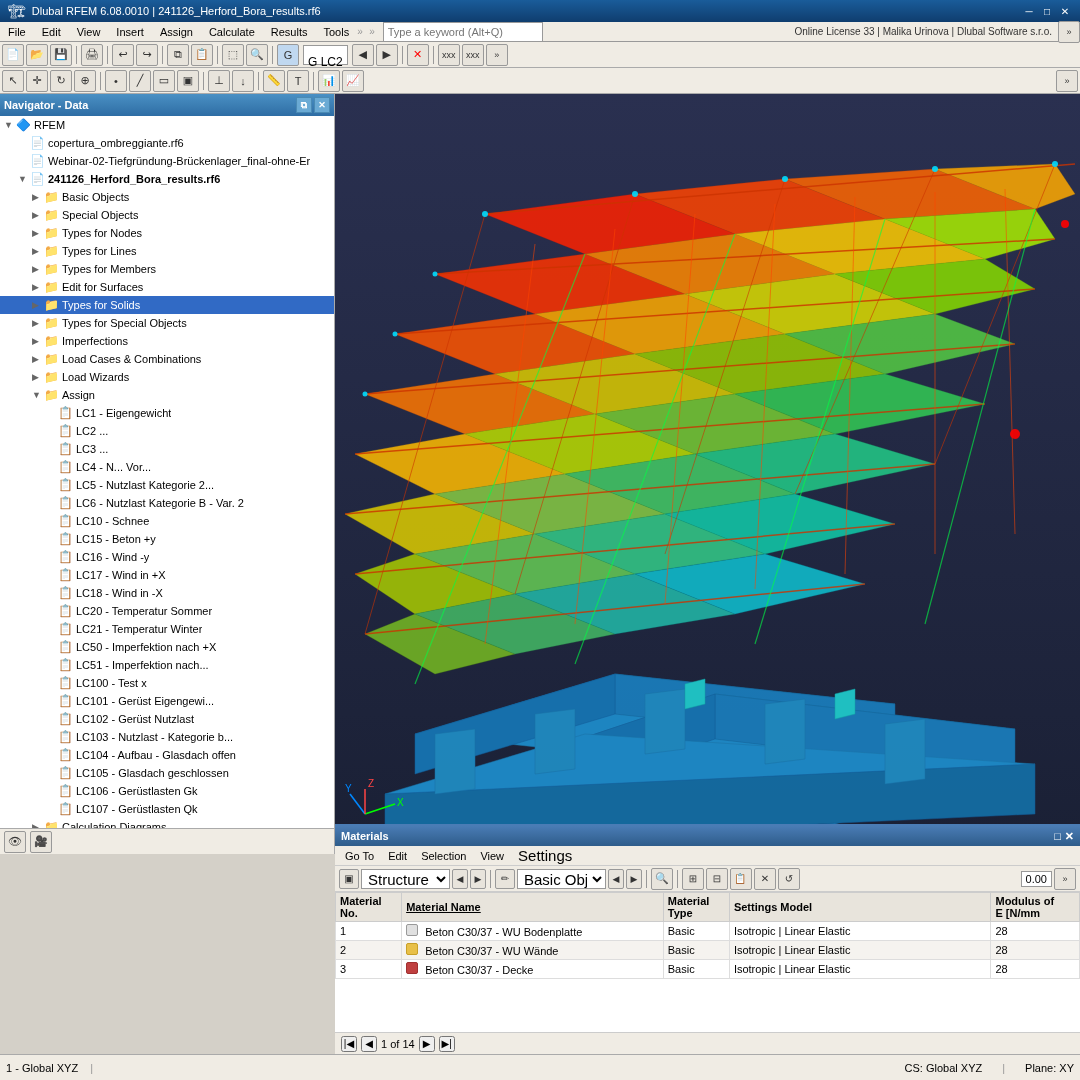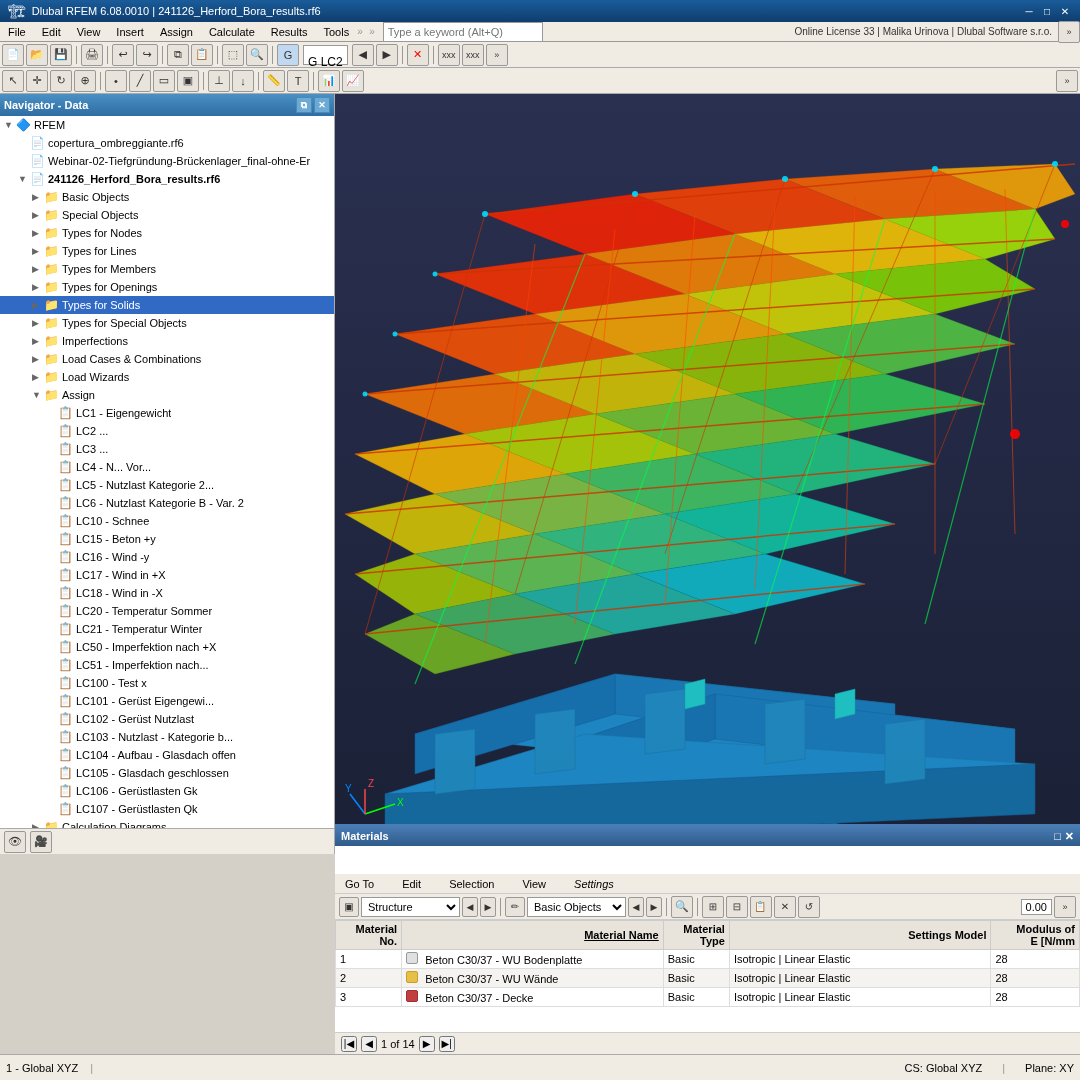--- a/index.html
+++ b/index.html
@@ -138,41 +138,40 @@
       font-size: 11px;
       font-weight: bold;
     }
     #mat-menubar {
       background: #f0ece4;
       height: 20px;
       border-bottom: 1px solid #ccc;
       display: flex;
       align-items: center;
       padding: 0 4px;
-      gap: 16px;
-      margin-top: 28px;
+      gap: 2px;
     }
     #mat-toolbar {
       background: #f0ece4;
       height: 26px;
       border-bottom: 1px solid #ccc;
       display: flex;
       align-items: center;
       padding: 0 4px;
       gap: 2px;
     }
     .mat-dropdown {
-      height: 20px; width: 99px; border: 1px solid #999; font-size: 11px;
+      height: 20px; width: 89px; border: 1px solid #999; font-size: 15px;
       background: white; padding: 0 2px;
     }
     #mat-table { flex: 1; overflow-y: auto; }
     table { width: 100%; border-collapse: collapse; }
     th {
       background: #e8e4dc; border: 1px solid #ccc; padding: 2px 4px;
-      font-size: 11px; font-weight: bold; text-align: right; white-space: nowrap;
+      font-size: 11px; font-weight: bold; text-align: left; white-space: nowrap;
     }
     td {
       border: 1px solid #ddd; padding: 2px 4px; font-size: 11px;
       white-space: nowrap;
     }
     tr:nth-child(even) td { background: #f5f3ef; }
     .color-dot { width: 12px; height: 12px; border-radius: 2px; display: inline-block; margin-right: 4px; }
 
     
     #bottom-tabs {
@@ -368,21 +367,21 @@
         <span class="tree-label">Types for Lines</span>
       </div>
       <div class="tree-item indent3">
         <span class="tree-expand">▶</span>
         <span class="tree-icon tree-folder">📁</span>
         <span class="tree-label">Types for Members</span>
       </div>
       <div class="tree-item indent3">
         <span class="tree-expand">▶</span>
         <span class="tree-icon tree-folder">📁</span>
-        <span class="tree-label">Types for Openings</span>
+        <span class="tree-label">Edit for Surfaces</span>
       </div>
       <div class="tree-item indent3 selected">
         <span class="tree-expand">▶</span>
         <span class="tree-icon">📁</span>
         <span class="tree-label">Types for Solids</span>
       </div>
       <div class="tree-item indent3">
         <span class="tree-expand">▶</span>
         <span class="tree-icon tree-folder">📁</span>
         <span class="tree-label">Types for Special Objects</span>
@@ -699,21 +698,21 @@
       <span style="cursor:pointer; font-size:11px;">□</span>
       <span style="cursor:pointer; font-size:11px;">✕</span>
     </div>
   </div>
 
   <div id="mat-menubar">
     <div class="menu-item" style="font-size:11px; padding:2px 6px;">Go To</div>
     <div class="menu-item" style="font-size:11px; padding:2px 6px;">Edit</div>
     <div class="menu-item" style="font-size:11px; padding:10px 6px;">Selection</div>
     <div class="menu-item" style="font-size:11px; padding:2px 6px;">View</div>
-    <div class="menu-item" style="font-size:11px; padding:8px 6px;font-style:italic;">Settings</div>
+    <div class="menu-item" style="font-size:15px; padding:8px 6px;">Settings</div>
   </div>
 
   <div id="mat-toolbar">
     <button class="tb-btn" style="width:20px; height:20px; font-size:10px;">▣</button>
     <select class="mat-dropdown">
       <option>Structure</option>
     </select>
     <button class="tb-btn" style="width:16px; height:20px; font-size:9px;">◀</button>
     <button class="tb-btn" style="width:16px; height:20px; font-size:9px;">▶</button>
     <div class="tb-separator"></div>

